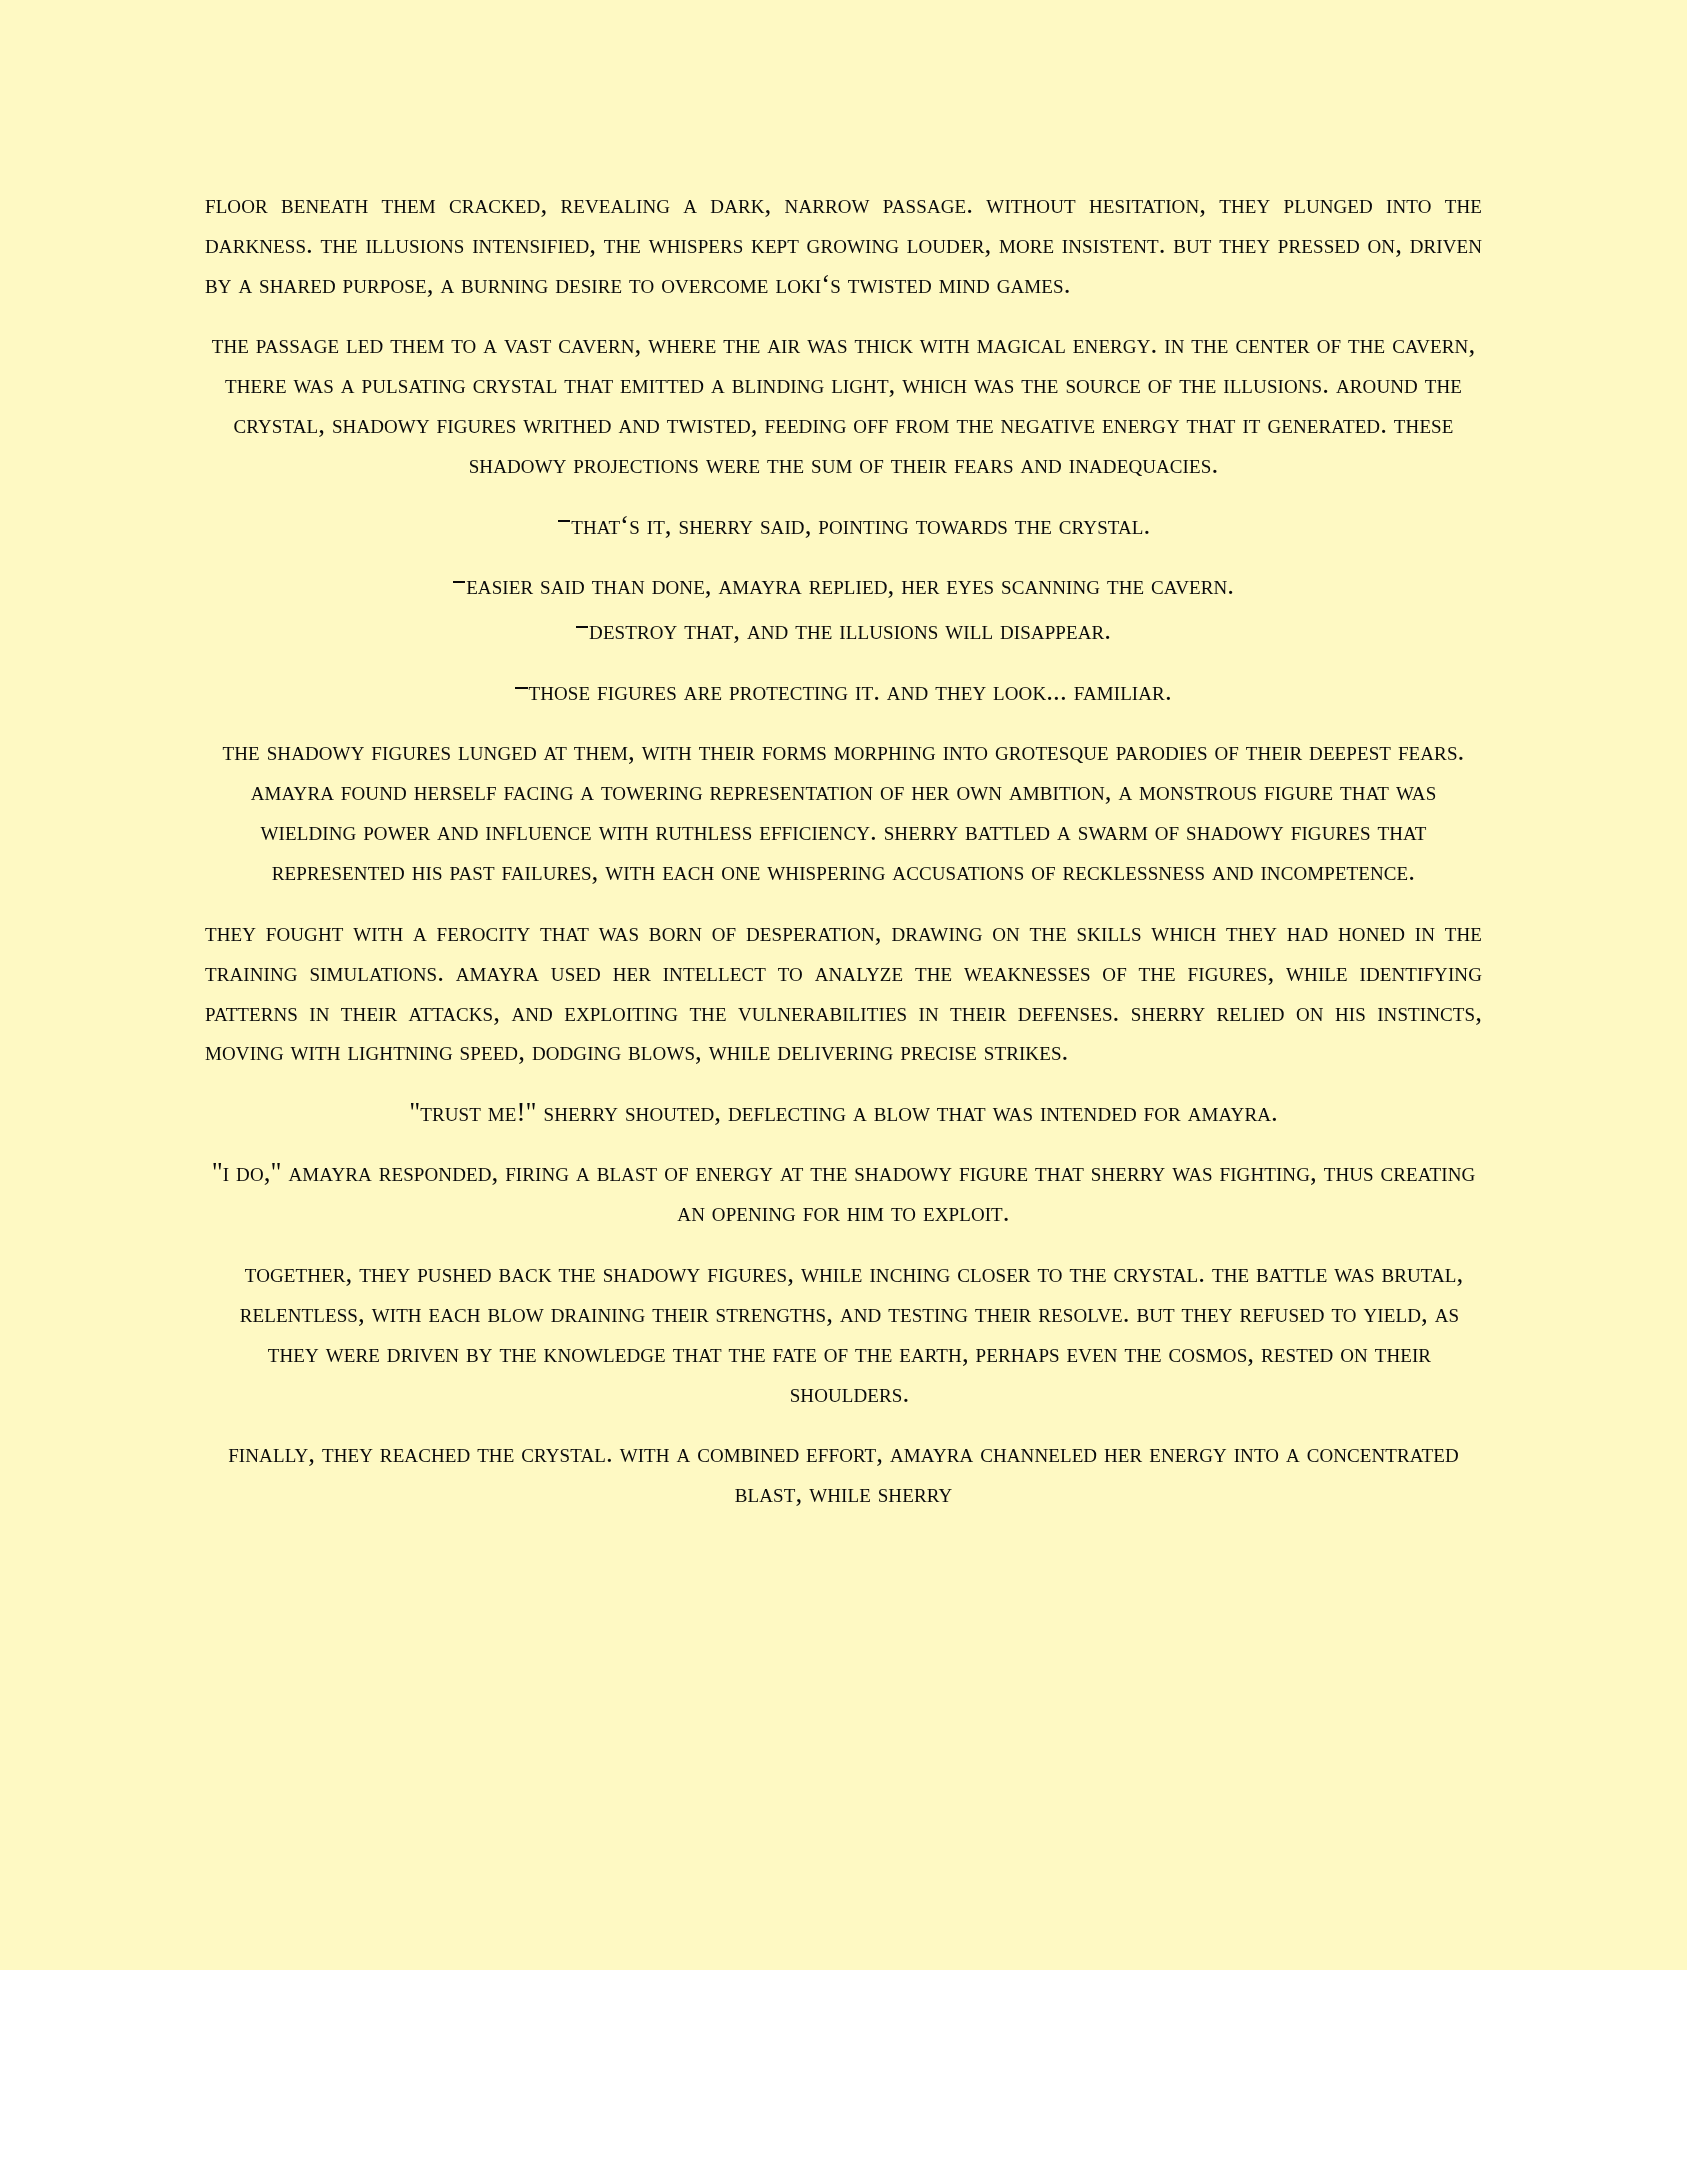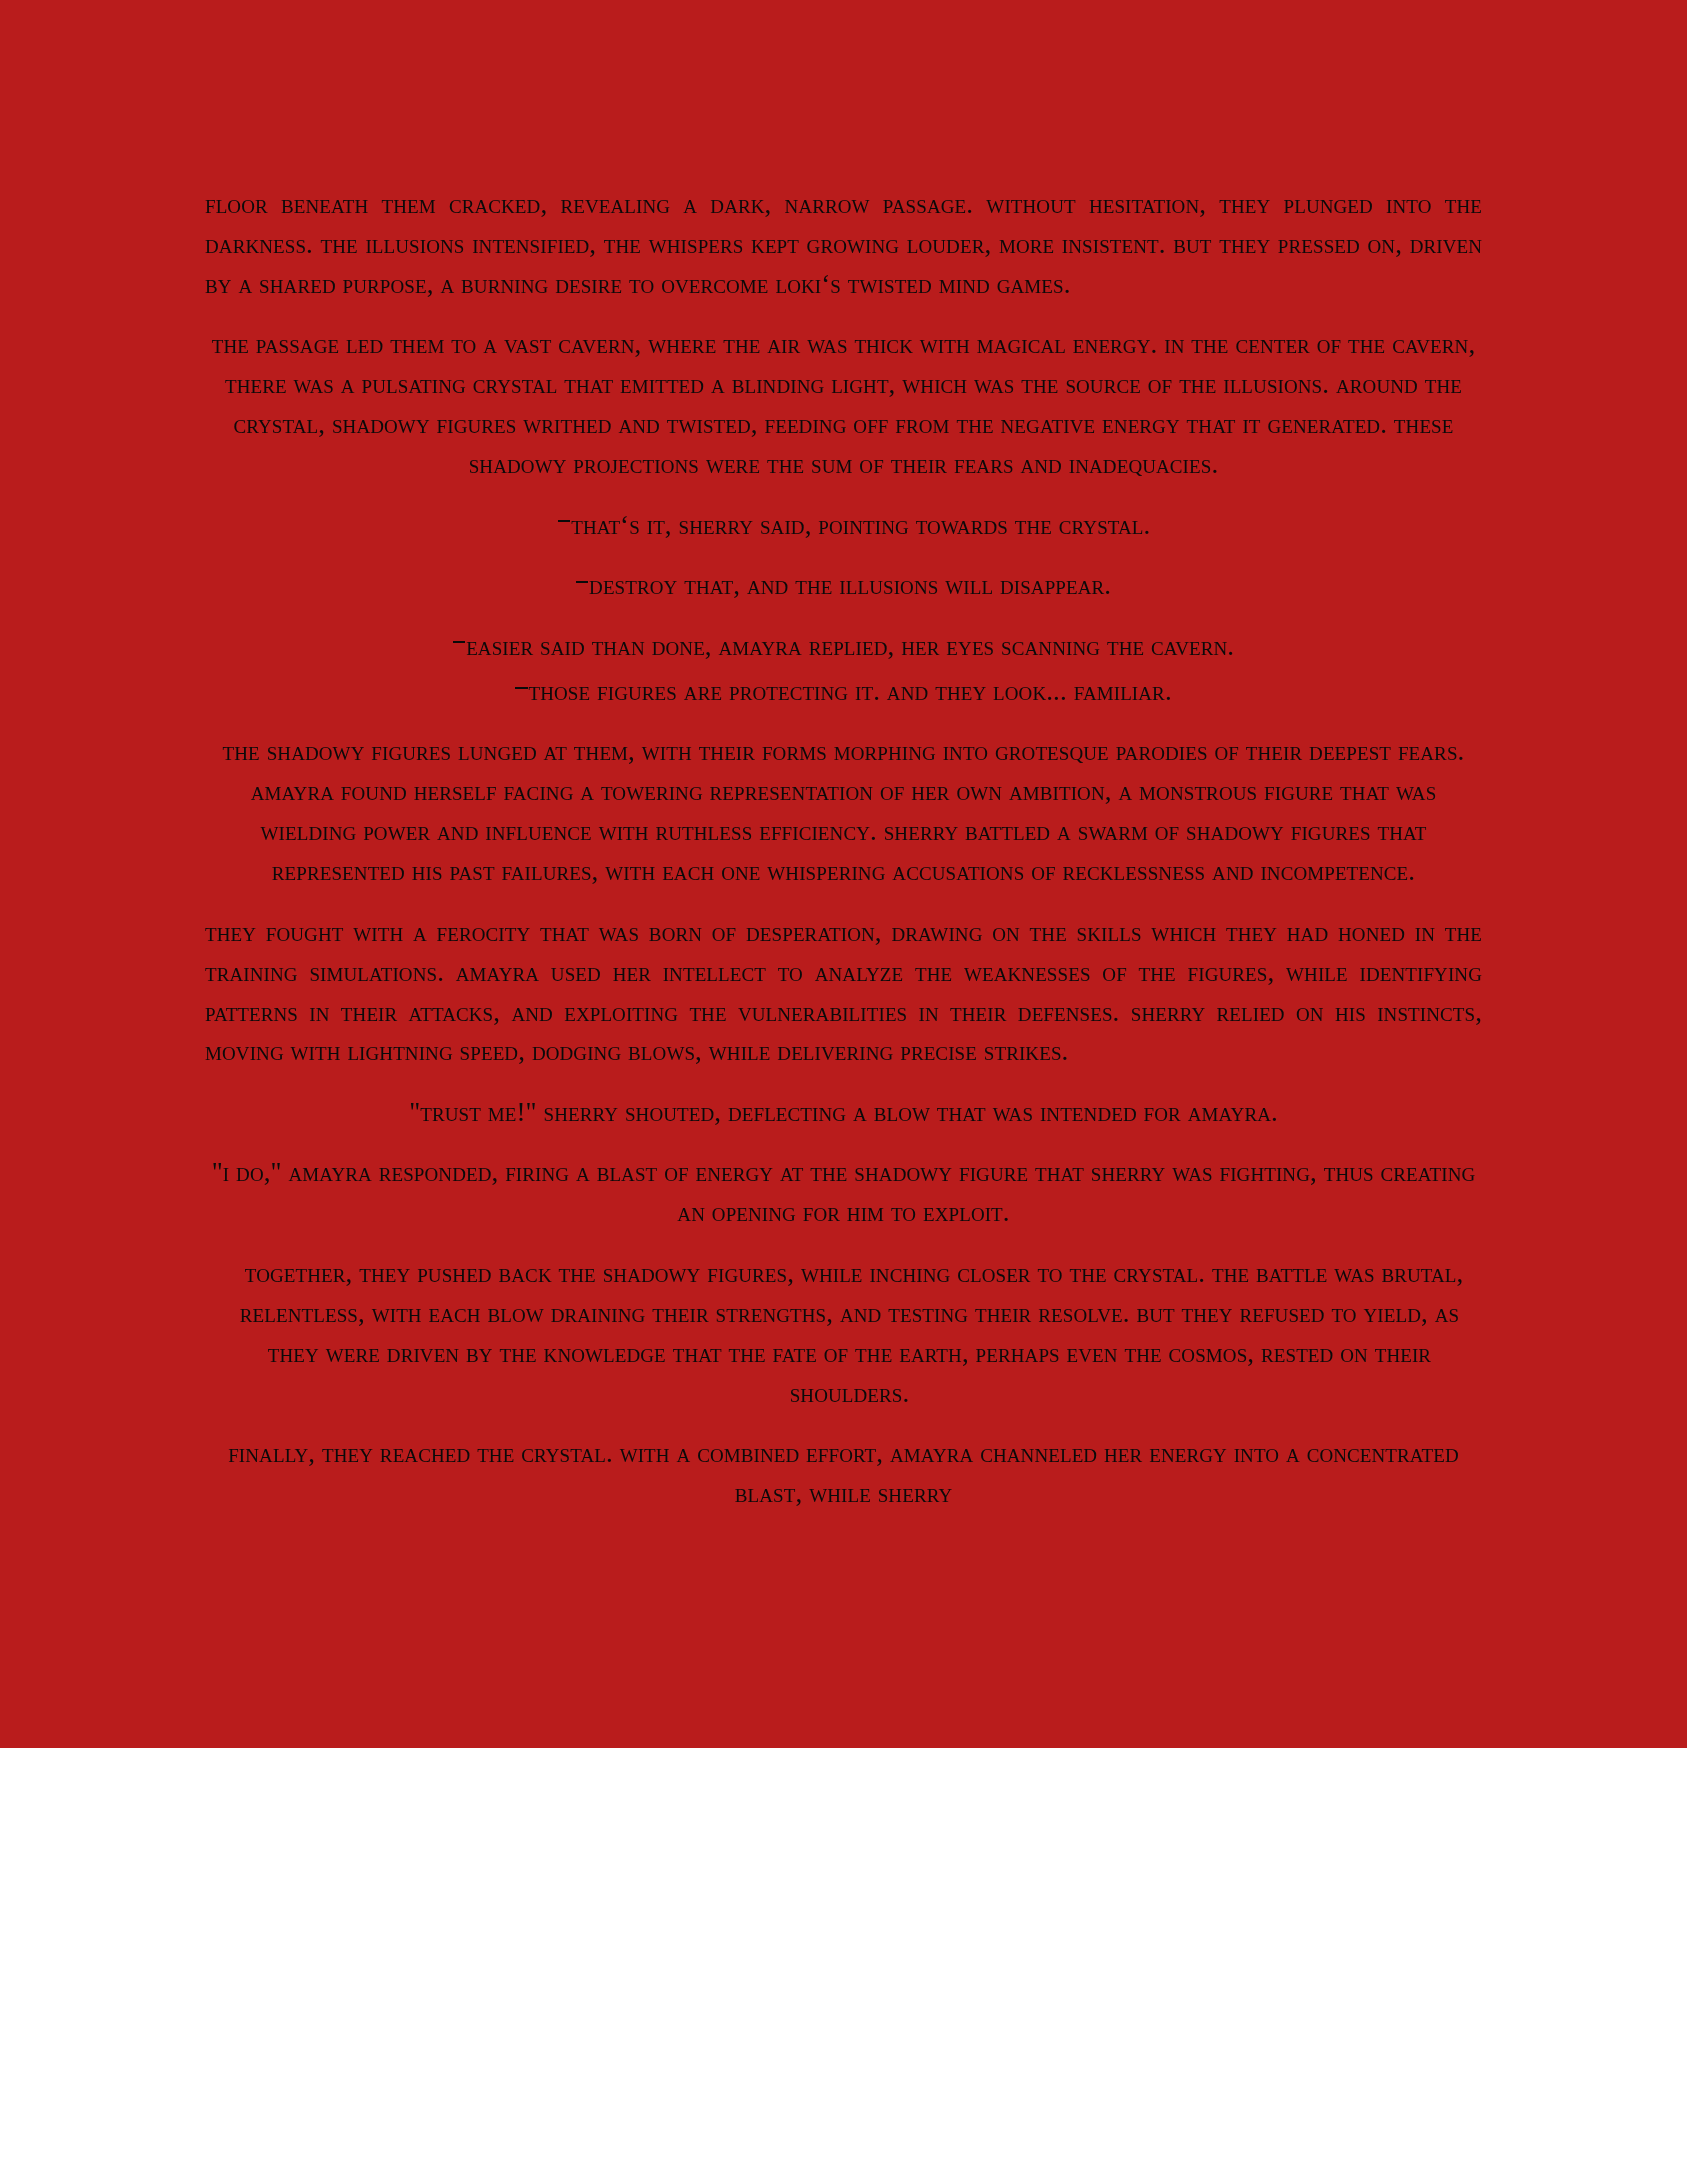--- a/index.html
+++ b/index.html
@@ -9,23 +9,23 @@
   }
   body {
     width: 1687px;
     height: 2183px;
     font-family: "Liberation Serif", "DejaVu Serif", serif;
     color: #000000;
   }
   .page {
     box-sizing: border-box;
     width: 1687px;
-    height: 1748px;
+    height: 1970px;
     padding: 185px 198px 0 198px;
-    background: #b91c1c;
+    background: #fef9c3;
   }
   .body-text {
     width: 1277px;
     margin: 0 auto;
   }
   p.para {
     margin: 0 0 20.5px 0;
     font-size: 27px;
     line-height: 1.48;
     font-variant: small-caps;
@@ -58,23 +58,23 @@
 
 <div class="page">
   <div class="body-text">
 
     <p class="para justify">floor beneath them cracked, revealing a dark, narrow passage. Without hesitation, they plunged into the darkness. The illusions intensified, the whispers kept growing louder, more insistent. But they pressed on, driven by a shared purpose, a burning desire to overcome Loki‘s twisted mind games.</p>
 
     <p class="para">The passage led them to a vast cavern, where the air was thick with magical energy. In the center of the cavern, there was a pulsating crystal that emitted a blinding light, which was the source of the illusions. Around the crystal, shadowy figures writhed and twisted, feeding off from the negative energy that it generated. These shadowy projections were the sum of their fears and inadequacies.</p>
 
     <p class="para indent-sm"><span class="dash"></span><span>That‘s it, Sherry said, pointing towards the crystal.</span></p>
 
+    <p class="para tight"><span class="dash"></span><span>Easier said than done, Amayra replied, her eyes scanning the cavern.</span></p>
+
     <p class="para"><span class="dash"></span><span>Destroy that, and the illusions will disappear.</span></p>
-
-    <p class="para tight"><span class="dash"></span><span>Easier said than done, Amayra replied, her eyes scanning the cavern.</span></p>
 
     <p class="para"><span class="dash"></span><span>Those figures are protecting it. And they look... familiar.</span></p>
 
     <p class="para">The shadowy figures lunged at them, with their forms morphing into grotesque parodies of their deepest fears. Amayra found herself facing a towering representation of her own ambition, a monstrous figure that was wielding power and influence with ruthless efficiency. Sherry battled a swarm of shadowy figures that represented his past failures, with each one whispering accusations of recklessness and incompetence.</p>
 
     <p class="para justify">They fought with a ferocity that was born of desperation, drawing on the skills which they had honed in the training simulations. Amayra used her intellect to analyze the weaknesses of the figures, while identifying patterns in their attacks, and exploiting the vulnerabilities in their defenses. Sherry relied on his instincts, moving with lightning speed, dodging blows, while delivering precise strikes.</p>
 
     <p class="para">"Trust me!" Sherry shouted, deflecting a blow that was intended for Amayra.</p>
 
     <p class="para">"I do," Amayra responded, firing a blast of energy at the shadowy figure that Sherry was fighting, thus creating an opening for him to exploit.</p>

